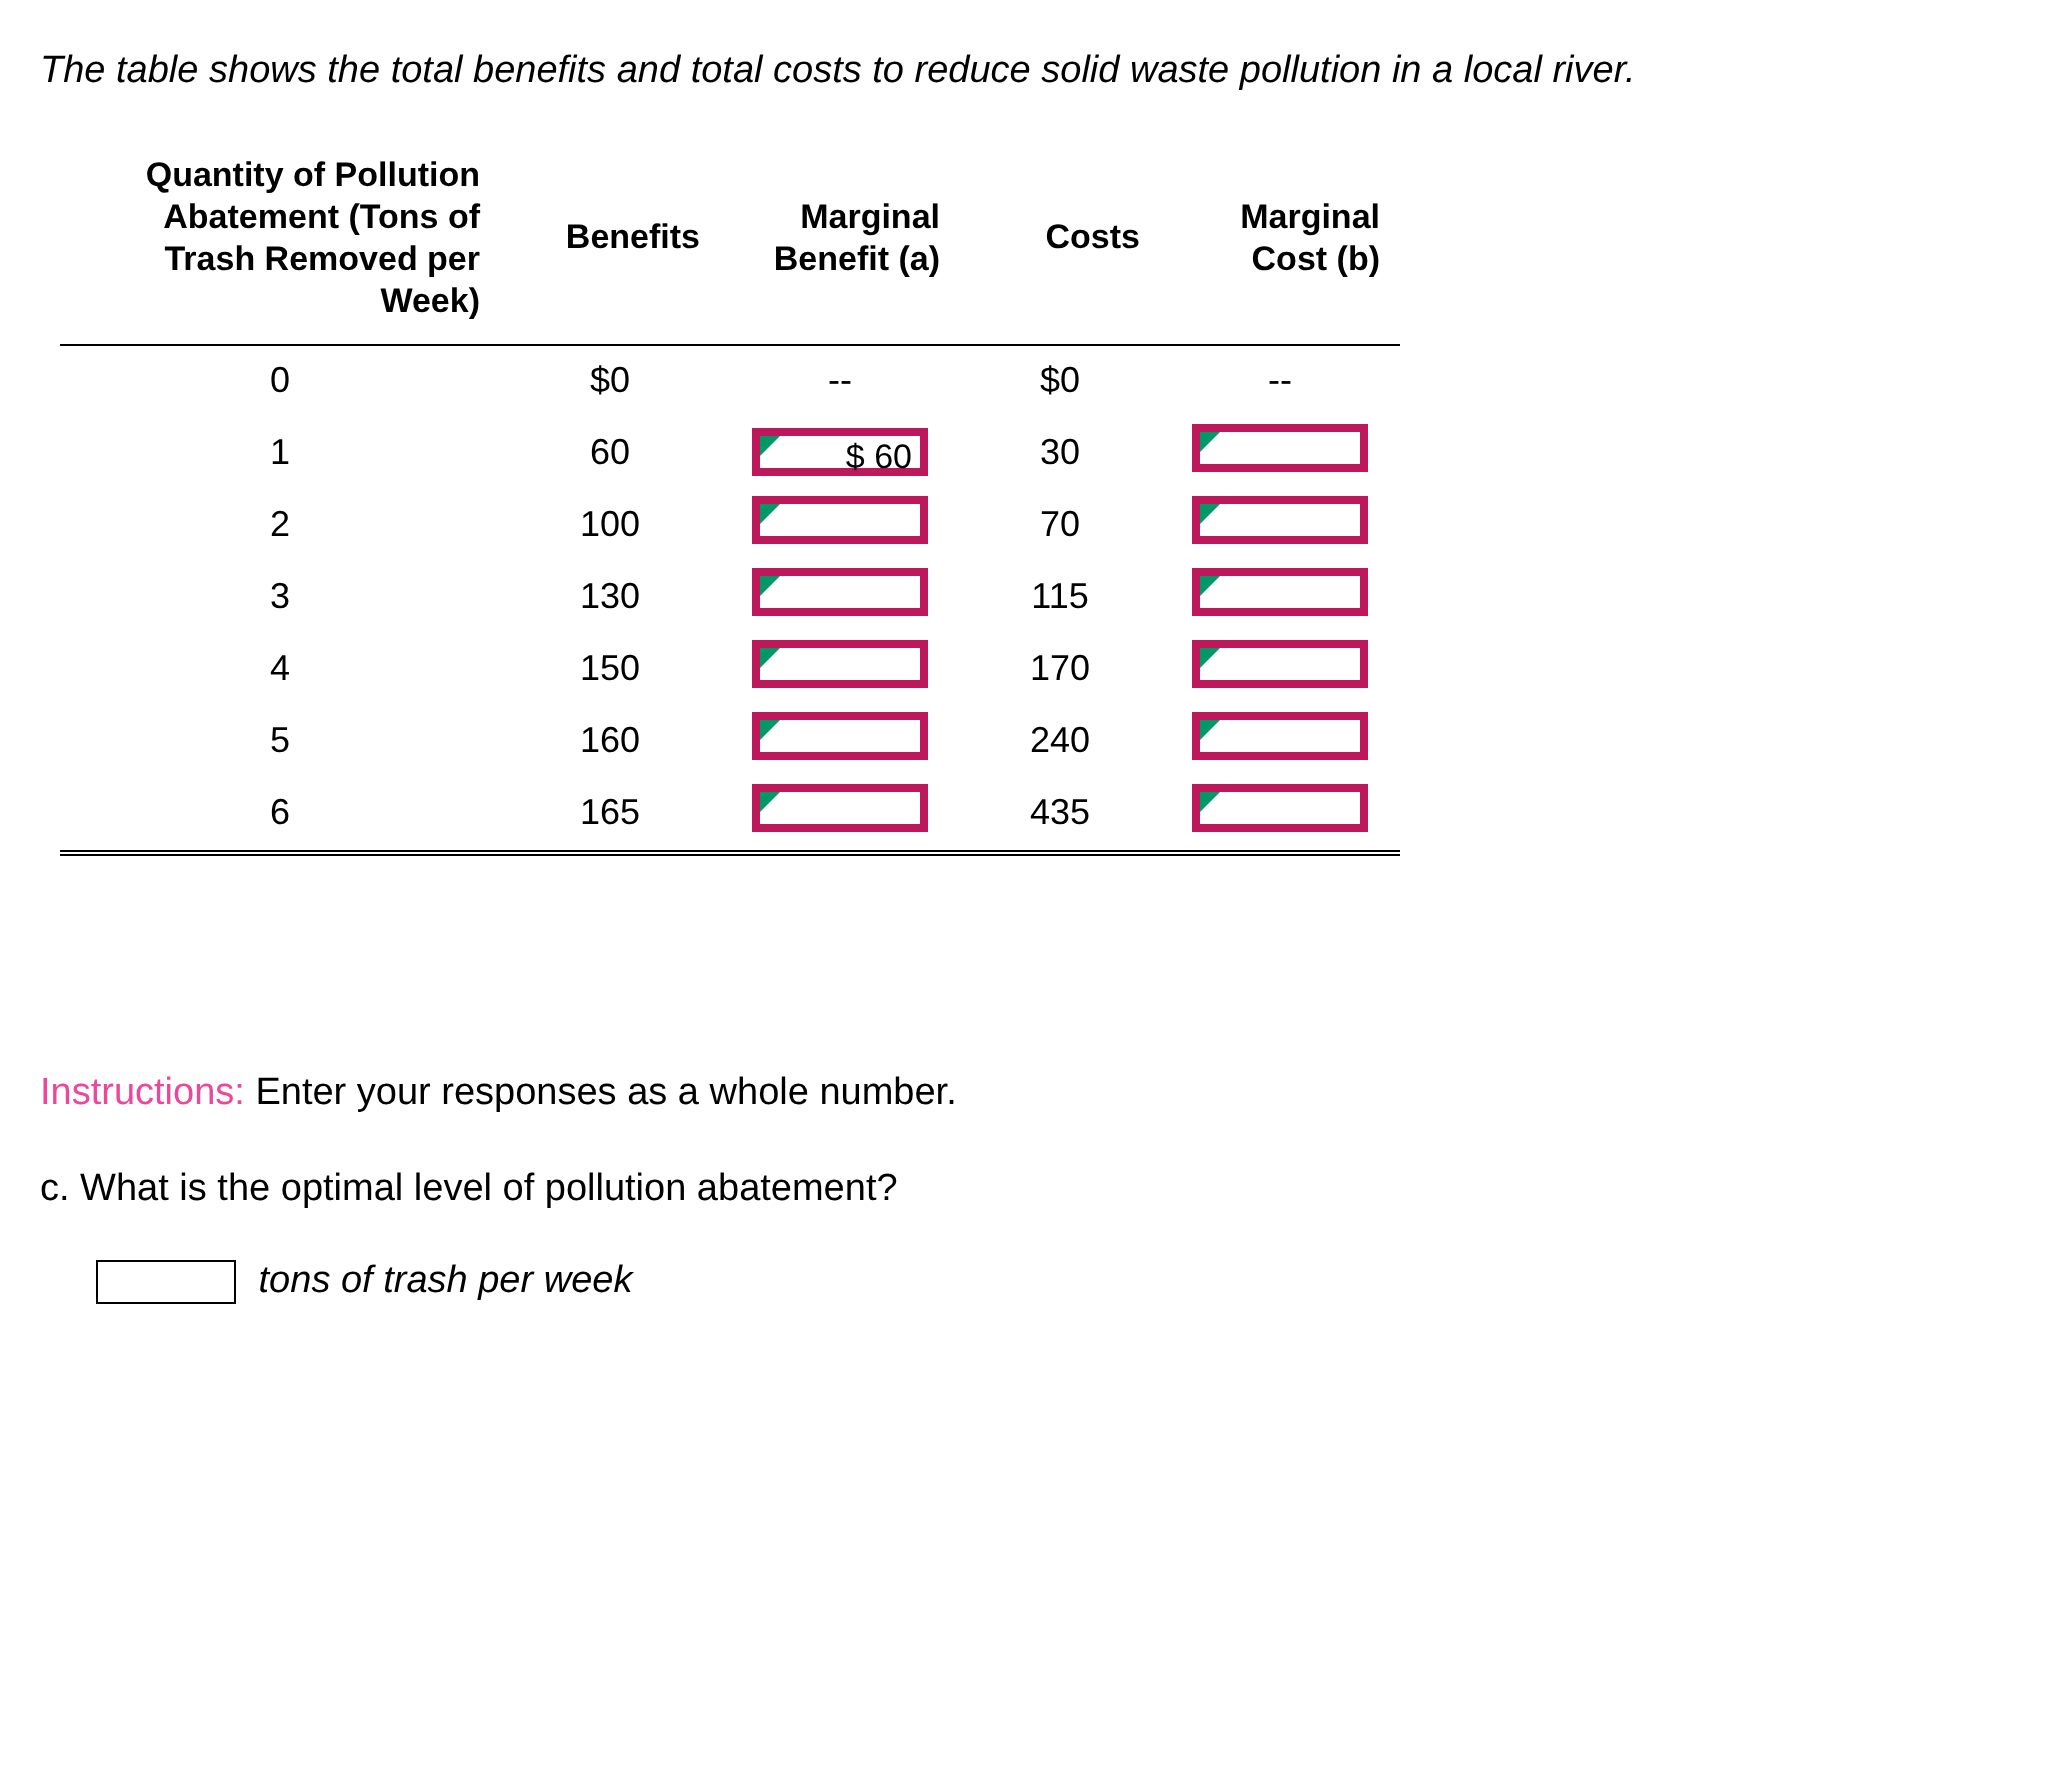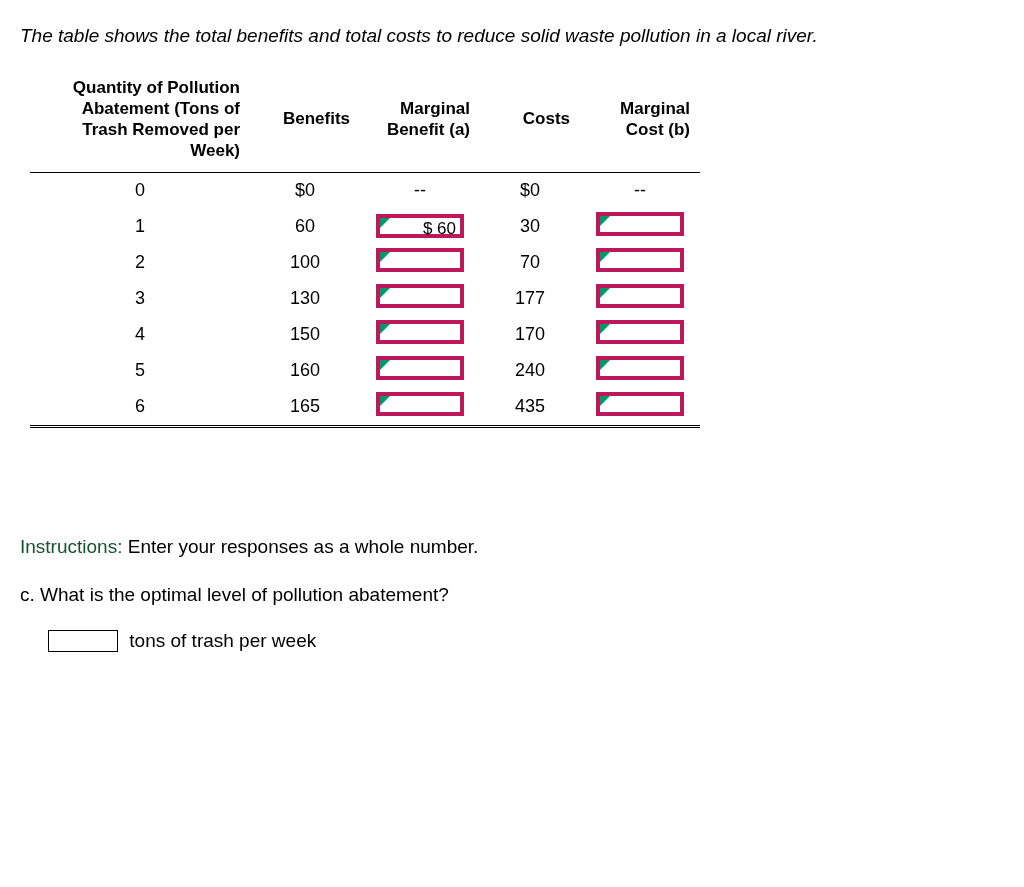--- a/index.html
+++ b/index.html
@@ -58,21 +58,21 @@
   .input-cell .tri {
     position: absolute;
     left: 0;
     top: 0;
     width: 0;
     height: 0;
     border-top: 10px solid #009966;
     border-right: 10px solid transparent;
   }
   .instr-label {
-    color: #14532d;
+    color: #ec4899;
     font-weight: normal;
   }
   .section {
     margin-top: 105px;
   }
   .section p {
     margin: 20px 0;
     line-height: 1.5;
   }
   .ans-box {
@@ -80,20 +80,21 @@
     width: 70px;
     height: 22px;
     border: 1px solid #000;
     vertical-align: middle;
     margin-left: 28px;
     margin-right: 6px;
     box-sizing: border-box;
   }
   .q-c {
     margin-top: 4px;
+    font-style: italic;
   }
 </style>
 </head>
 <body>
 
 <div class="intro">The table shows the total benefits and total costs to reduce solid waste pollution in a local river.</div>
 
 <table>
   <thead>
     <tr class="hdrline">
@@ -123,21 +124,21 @@
         <td>2</td>
         <td>100</td>
         <td><span class="input-cell"><span class="tri"></span><span></span></span></td>
         <td>70</td>
         <td><span class="input-cell"><span class="tri"></span><span></span></span></td>
       </tr>
       <tr>
         <td>3</td>
         <td>130</td>
         <td><span class="input-cell"><span class="tri"></span><span></span></span></td>
-        <td>177</td>
+        <td>115</td>
         <td><span class="input-cell"><span class="tri"></span><span></span></span></td>
       </tr>
       <tr>
         <td>4</td>
         <td>150</td>
         <td><span class="input-cell"><span class="tri"></span><span></span></span></td>
         <td>170</td>
         <td><span class="input-cell"><span class="tri"></span><span></span></span></td>
       </tr>
       <tr>

